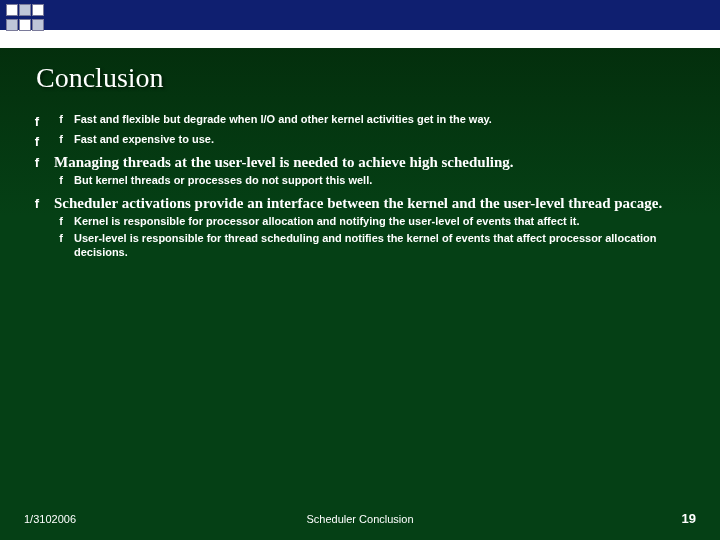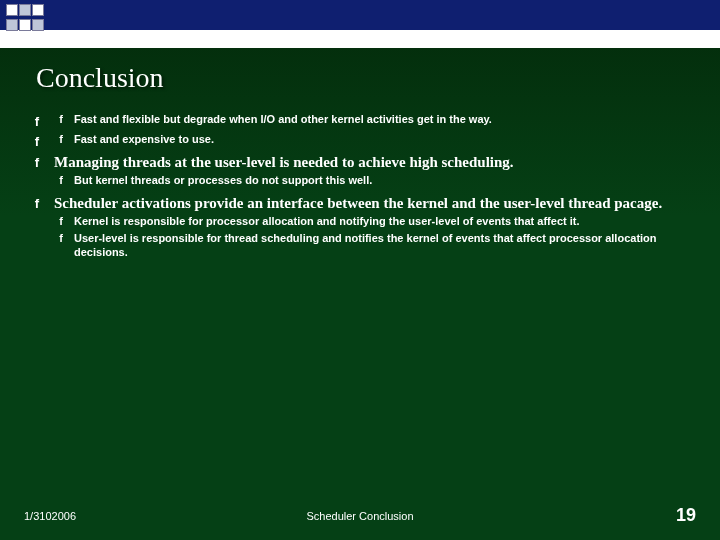--- a/index.html
+++ b/index.html
@@ -13,21 +13,21 @@
 .content{margin:0 30px 0 30px;color:#fff}
 ul.lvl1{list-style:none;padding:0;margin:0}
 ul.lvl1>li{font-family:"Times New Roman",Times,serif;font-size:15px;font-weight:bold;position:relative;padding-left:24px;margin-bottom:6px;line-height:1.25}
 ul.lvl2{list-style:none;padding:0;margin:2px 0 6px 0}
 ul.lvl2>li{font-family:Arial,Helvetica,sans-serif;font-size:11px;font-weight:bold;position:relative;padding-left:20px;margin-bottom:2px;line-height:1.3}
 .bico{position:absolute;left:0;top:2px;width:14px;text-align:center;font-family:Arial;font-size:13px;font-weight:bold;color:#fff}
 .bico2{position:absolute;left:0;top:0;width:14px;text-align:center;font-family:Arial;font-size:11px;font-weight:bold;color:#fff}
 .footer{position:absolute;left:0;right:0;bottom:14px;display:flex;align-items:center;justify-content:space-between;padding:0 24px;color:#fff}
 .fdate{font-size:11px}
 .fmid{font-size:11px;position:absolute;left:50%;transform:translateX(-50%)}
-.fpg{font-size:18px;font-weight:bold}
+.fpg{font-size:13px;font-weight:bold}
 </style>
 </head>
 <body>
 
 <div class="topbar">
   <div class="squares">
     <div class="sq"></div>
     <div class="sq dim"></div>
     <div class="sq"></div>
     <div class="sq dim"></div>

